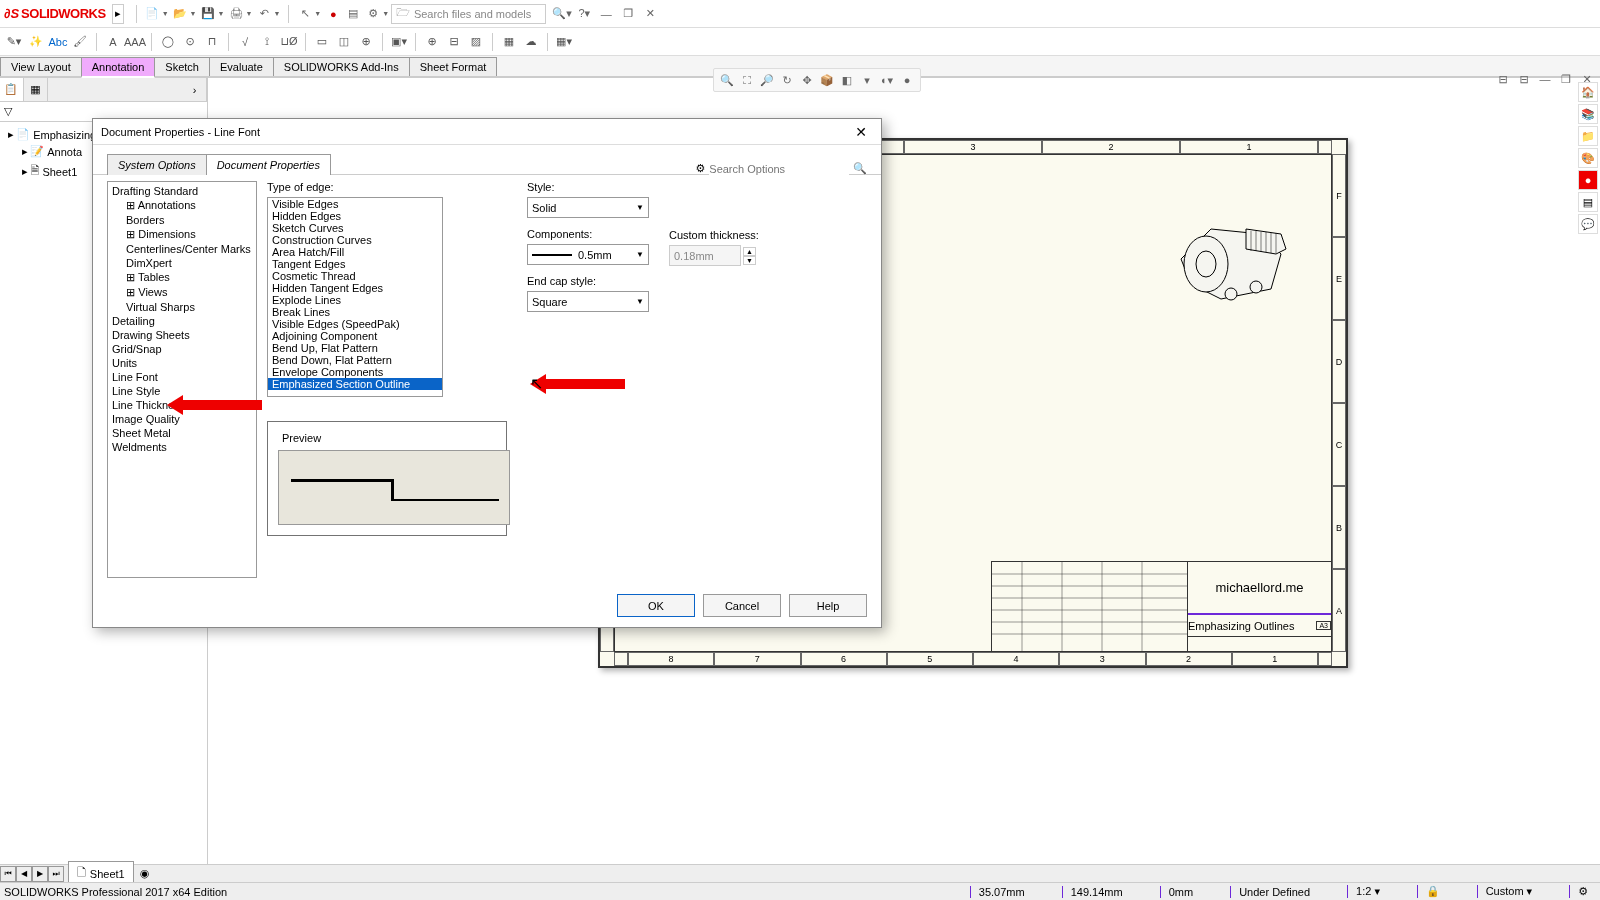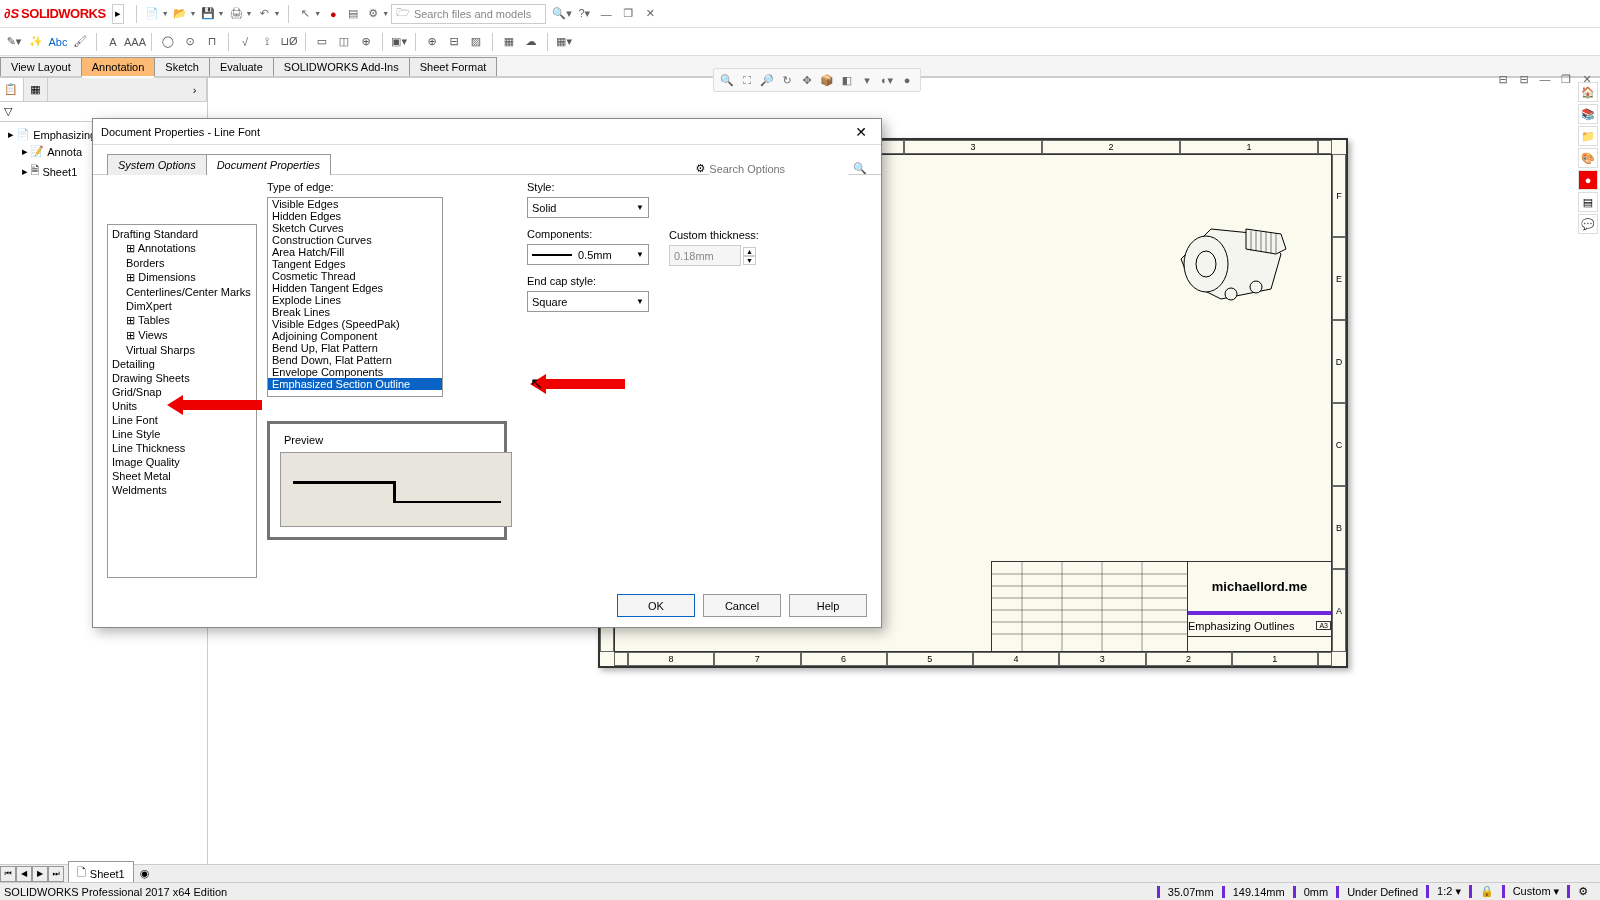--- a/index.html
+++ b/index.html
@@ -20,21 +20,21 @@
 .title-right { display: flex; align-items: center; gap: 2px; }
 
 
 .ribbon { height: 28px; background: #fff; display: flex; align-items: center; padding: 0 4px; border-bottom: 1px solid #ddd; gap: 2px; }
 .ribbon-icon { width: 20px; height: 20px; display: flex; align-items: center; justify-content: center; color: #555; cursor: pointer; }
 .ribbon-sep { width: 1px; height: 18px; background: #ccc; margin: 0 4px; }
 
 
 .tabs { height: 22px; background: #f5f5f5; display: flex; align-items: flex-end; padding: 0 0; border-bottom: 2px solid #ccc; }
 .tab { padding: 3px 10px; border: 1px solid #999; border-bottom: none; background: #eee; cursor: pointer; margin-right: -1px; }
-.tab.active { background: #fdba74; border-bottom: 2px solid #fff; margin-bottom: -2px; font-weight: 500; }
+.tab.active { background: #f0abfc; border-bottom: 2px solid #fff; margin-bottom: -2px; font-weight: 500; }
 
 
 .main { position: absolute; top: 78px; left: 0; right: 0; bottom: 18px; display: flex; }
 .left-panel { width: 208px; background: #fff; border-right: 1px solid #ccc; }
 .panel-tabs { height: 24px; background: #eee; display: flex; border-bottom: 1px solid #ccc; }
 .panel-tab { width: 24px; border-right: 1px solid #ccc; display: flex; align-items: center; justify-content: center; }
 .panel-tab.active { background: #fff; }
 .breadcrumb { height: 20px; border-bottom: 1px solid #ccc; display: flex; align-items: center; padding: 0 4px; font-size: 10px; }
 .tree { padding: 4px; }
 .tree-item { padding: 2px 0 2px 4px; display: flex; align-items: center; gap: 3px; }
@@ -54,61 +54,61 @@
 .ruler-cell { flex: 1; display: flex; align-items: center; justify-content: center; font-size: 9px; border: 0.5px solid #666; }
 
 .section-view { position: absolute; top: 24px; left: 40px; width: 170px; height: 180px; border: 1px dashed #0aa; }
 .section-label { position: absolute; top: 208px; left: 70px; text-align: center; font-size: 9px; }
 .iso-view { position: absolute; top: 24px; right: 30px; width: 150px; height: 150px; }
 .front-view { position: absolute; top: 240px; left: 60px; width: 140px; height: 140px; }
 
 .title-block { position: absolute; bottom: 0; right: 0; width: 340px; height: 90px; border-top: 1px solid #333; border-left: 1px solid #333; display: flex; }
 .title-cells { flex: 1; position: relative; }
 .title-main { width: 145px; border-left: 1px solid #333; display: flex; flex-direction: column; }
-.title-brand { flex: 1; display: flex; align-items: center; justify-content: center; font-size: 13px; font-weight: bold; border-bottom: 4px solid #6d28d9; }
+.title-brand { flex: 1; display: flex; align-items: center; justify-content: center; font-size: 13px; font-weight: normal; border-bottom: 2px solid #6d28d9; }
 .title-name { height: 22px; display: flex; align-items: center; justify-content: space-between; font-size: 9px; border-bottom: 1px solid #333; }
 .title-row { height: 14px; display: flex; }
 
 .sheet-tabs { position: absolute; bottom: 18px; left: 0; right: 0; height: 18px; background: #eee; display: flex; align-items: center; border-top: 1px solid #ccc; }
 .nav-btns { display: flex; }
 .nav-btn { width: 16px; height: 16px; border: 1px solid #999; display: flex; align-items: center; justify-content: center; font-size: 8px; }
 .sheet-tab { padding: 2px 8px; background: #fff; border: 1px solid #999; margin-left: 4px; display: flex; align-items: center; gap: 4px; }
 
 .statusbar { position: absolute; bottom: 0; left: 0; right: 0; height: 18px; background: #eee; border-top: 1px solid #ccc; display: flex; align-items: center; padding: 0 4px; font-size: 10px; }
 .status-left { flex: 1; }
-.status-item { padding: 0 8px; border-left: 3px solid #6d28d9; }
+.status-item { padding: 0 8px; border-left: 1px solid #6d28d9; margin-left: 29px; }
 
 
 .dialog { position: absolute; top: 118px; left: 92px; width: 790px; height: 510px; background: #fff; border: 1px solid #888; box-shadow: 4px 4px 12px rgba(0,0,0,0.3); z-index: 100; }
 .dialog-title { height: 26px; display: flex; align-items: center; padding: 0 8px; border-bottom: 1px solid #ddd; }
 .dialog-close { margin-left: auto; padding: 2px 6px; cursor: pointer; font-size: 14px; }
 .dialog-body { display: flex; flex-direction: column; height: calc(100% - 26px); }
 .dialog-tabs { height: 30px; display: flex; align-items: flex-end; padding: 0 14px; position: relative; }
 .dlg-tab { padding: 4px 10px; border: 1px solid #999; border-bottom: none; cursor: pointer; background: #eee; margin-right: -1px; font-style: italic; }
 .dlg-tab.active { background: #fff; position: relative; z-index: 2; margin-top: 20px; }
 .dlg-search { margin-left: auto; display: flex; align-items: center; gap: 4px; }
 .dlg-search input { width: 140px; border: none; outline: none; }
 .dialog-content { flex: 1; display: flex; padding: 6px 14px; gap: 10px; border-top: 1px solid #ccc; margin-top: -1px; }
-.dlg-tree { width: 150px; border: 1px solid #999; background: #fff; padding: 2px; overflow: auto; margin-top: 43px; }
+.dlg-tree { width: 150px; border: 1px solid #999; background: #fff; padding: 2px; overflow: auto; }
 .dlg-tree-item { padding: 1px 2px; cursor: pointer; white-space: nowrap; }
 .dlg-tree-item.indent { padding-left: 16px; }
 .dlg-tree-item.selected { color: #000; }
 .dlg-right { flex: 1; display: flex; gap: 20px; }
 .dlg-col { display: flex; flex-direction: column; gap: 4px; }
 .listbox { width: 176px; height: 200px; border: 1px solid #999; background: #fff; overflow: auto; }
 .list-item { padding: 0px 4px; cursor: pointer; font-size: 11px; line-height: 12px; }
 .list-item.selected { background: #0a64c8; color: #fff; }
 .combo { width: 122px; height: 21px; border: 1px solid #999; display: flex; align-items: center; padding: 0 4px; background: #fff; }
 .combo .arrow { margin-left: auto; font-size: 8px; }
 .num-input { width: 72px; height: 21px; border: 1px solid #ccc; padding: 0 4px; background: #f5f5f5; color: #888; }
 .preview-box { width: 232px; height: 75px; border: 1px solid #999; background: #e8e6dc; margin-top: 6px; position: relative; }
 .preview-line1 { position: absolute; top: 28px; left: 12px; width: 100px; height: 3px; background: #000; }
 .preview-line2 { position: absolute; top: 28px; left: 112px; width: 3px; height: 20px; background: #000; }
 .preview-line3 { position: absolute; top: 48px; left: 112px; width: 108px; height: 2px; background: #000; }
-.fieldset { border: 3px solid #737373; padding: 10px; margin-top: 20px; width: 240px; }
+.fieldset { border: 1px solid #737373; padding: 10px; margin-top: 20px; width: 240px; }
 .fieldset-label { margin-top: -17px; background: #fff; display: inline-block; padding: 0 4px; }
 .dialog-buttons { padding: 10px 14px; display: flex; justify-content: flex-end; gap: 8px; }
 .dlg-btn { width: 78px; height: 23px; border: 1px solid #999; background: #f5f5f5; cursor: pointer; }
 .dlg-btn.primary { border: 1px solid #0a64c8; }
 
 .red-arrow { position: absolute; z-index: 200; }
 .arrow-body { background: #e00; height: 10px; position: absolute; }
 .arrow-head { width: 0; height: 0; border-top: 10px solid transparent; border-bottom: 10px solid transparent; border-right: 16px solid #e00; position: absolute; }
 
 .right-sidebar { position: absolute; right: 0; top: 78px; width: 22px; display: flex; flex-direction: column; gap: 2px; padding-top: 4px; }

